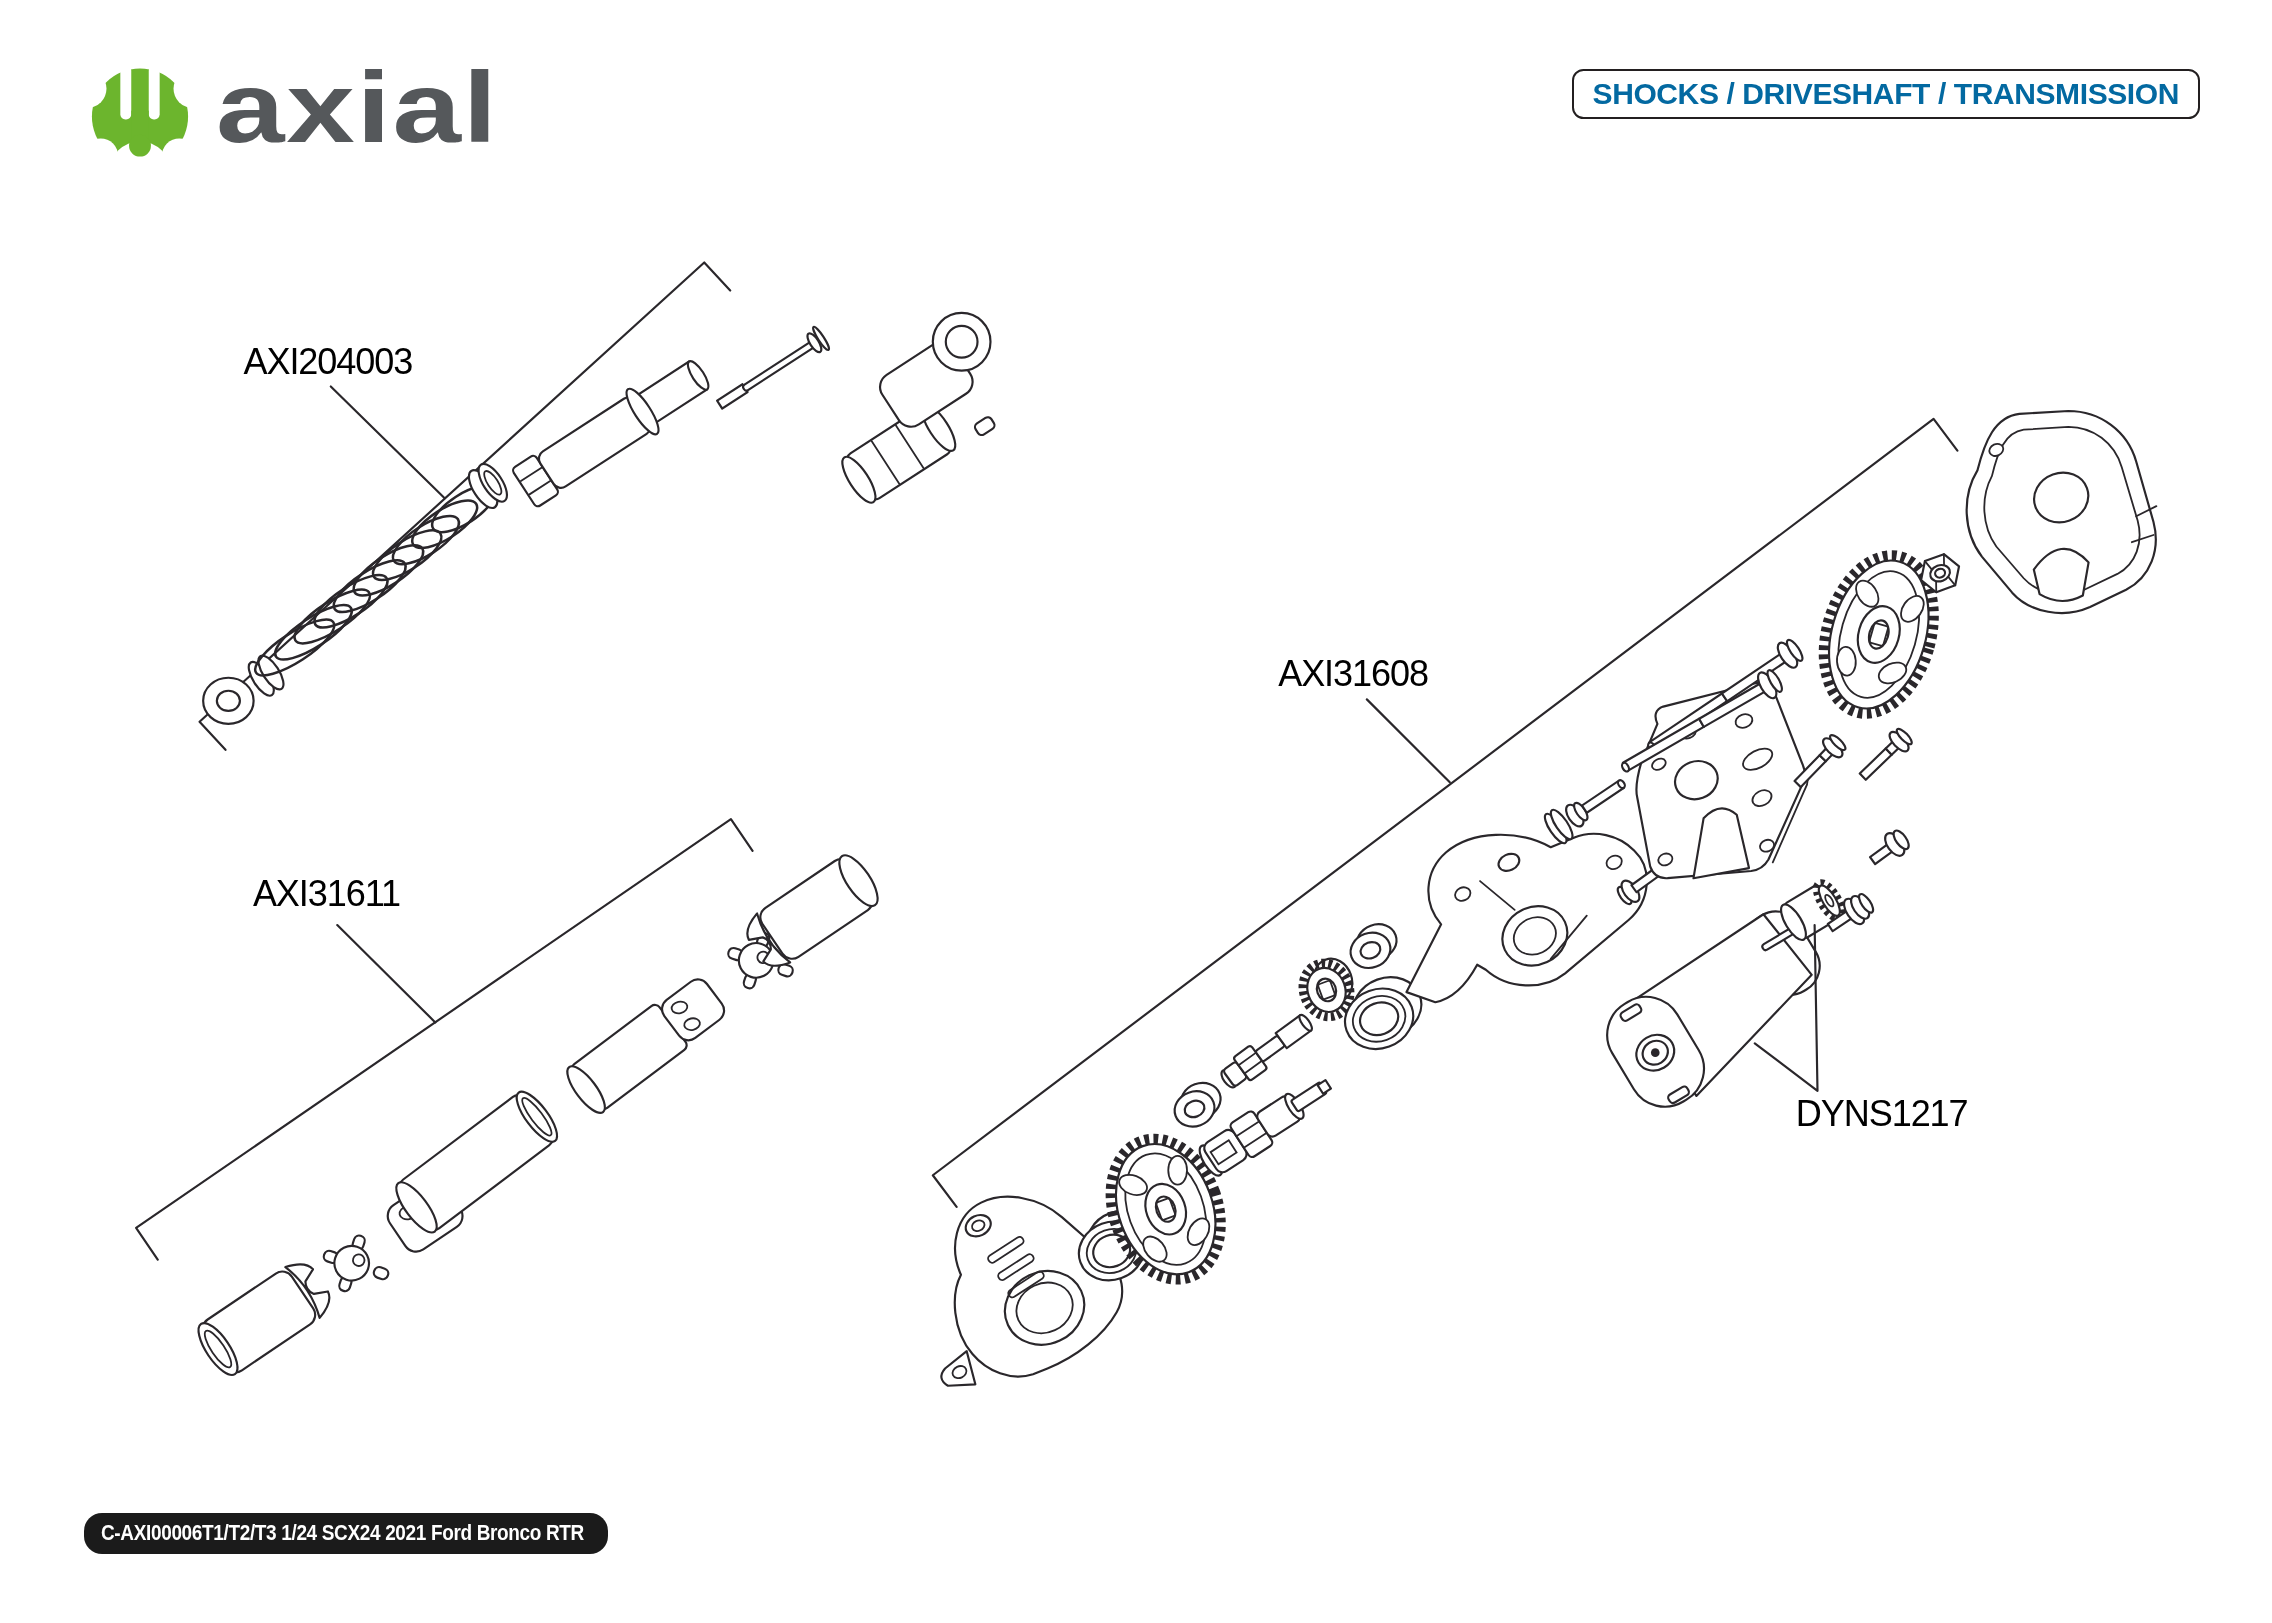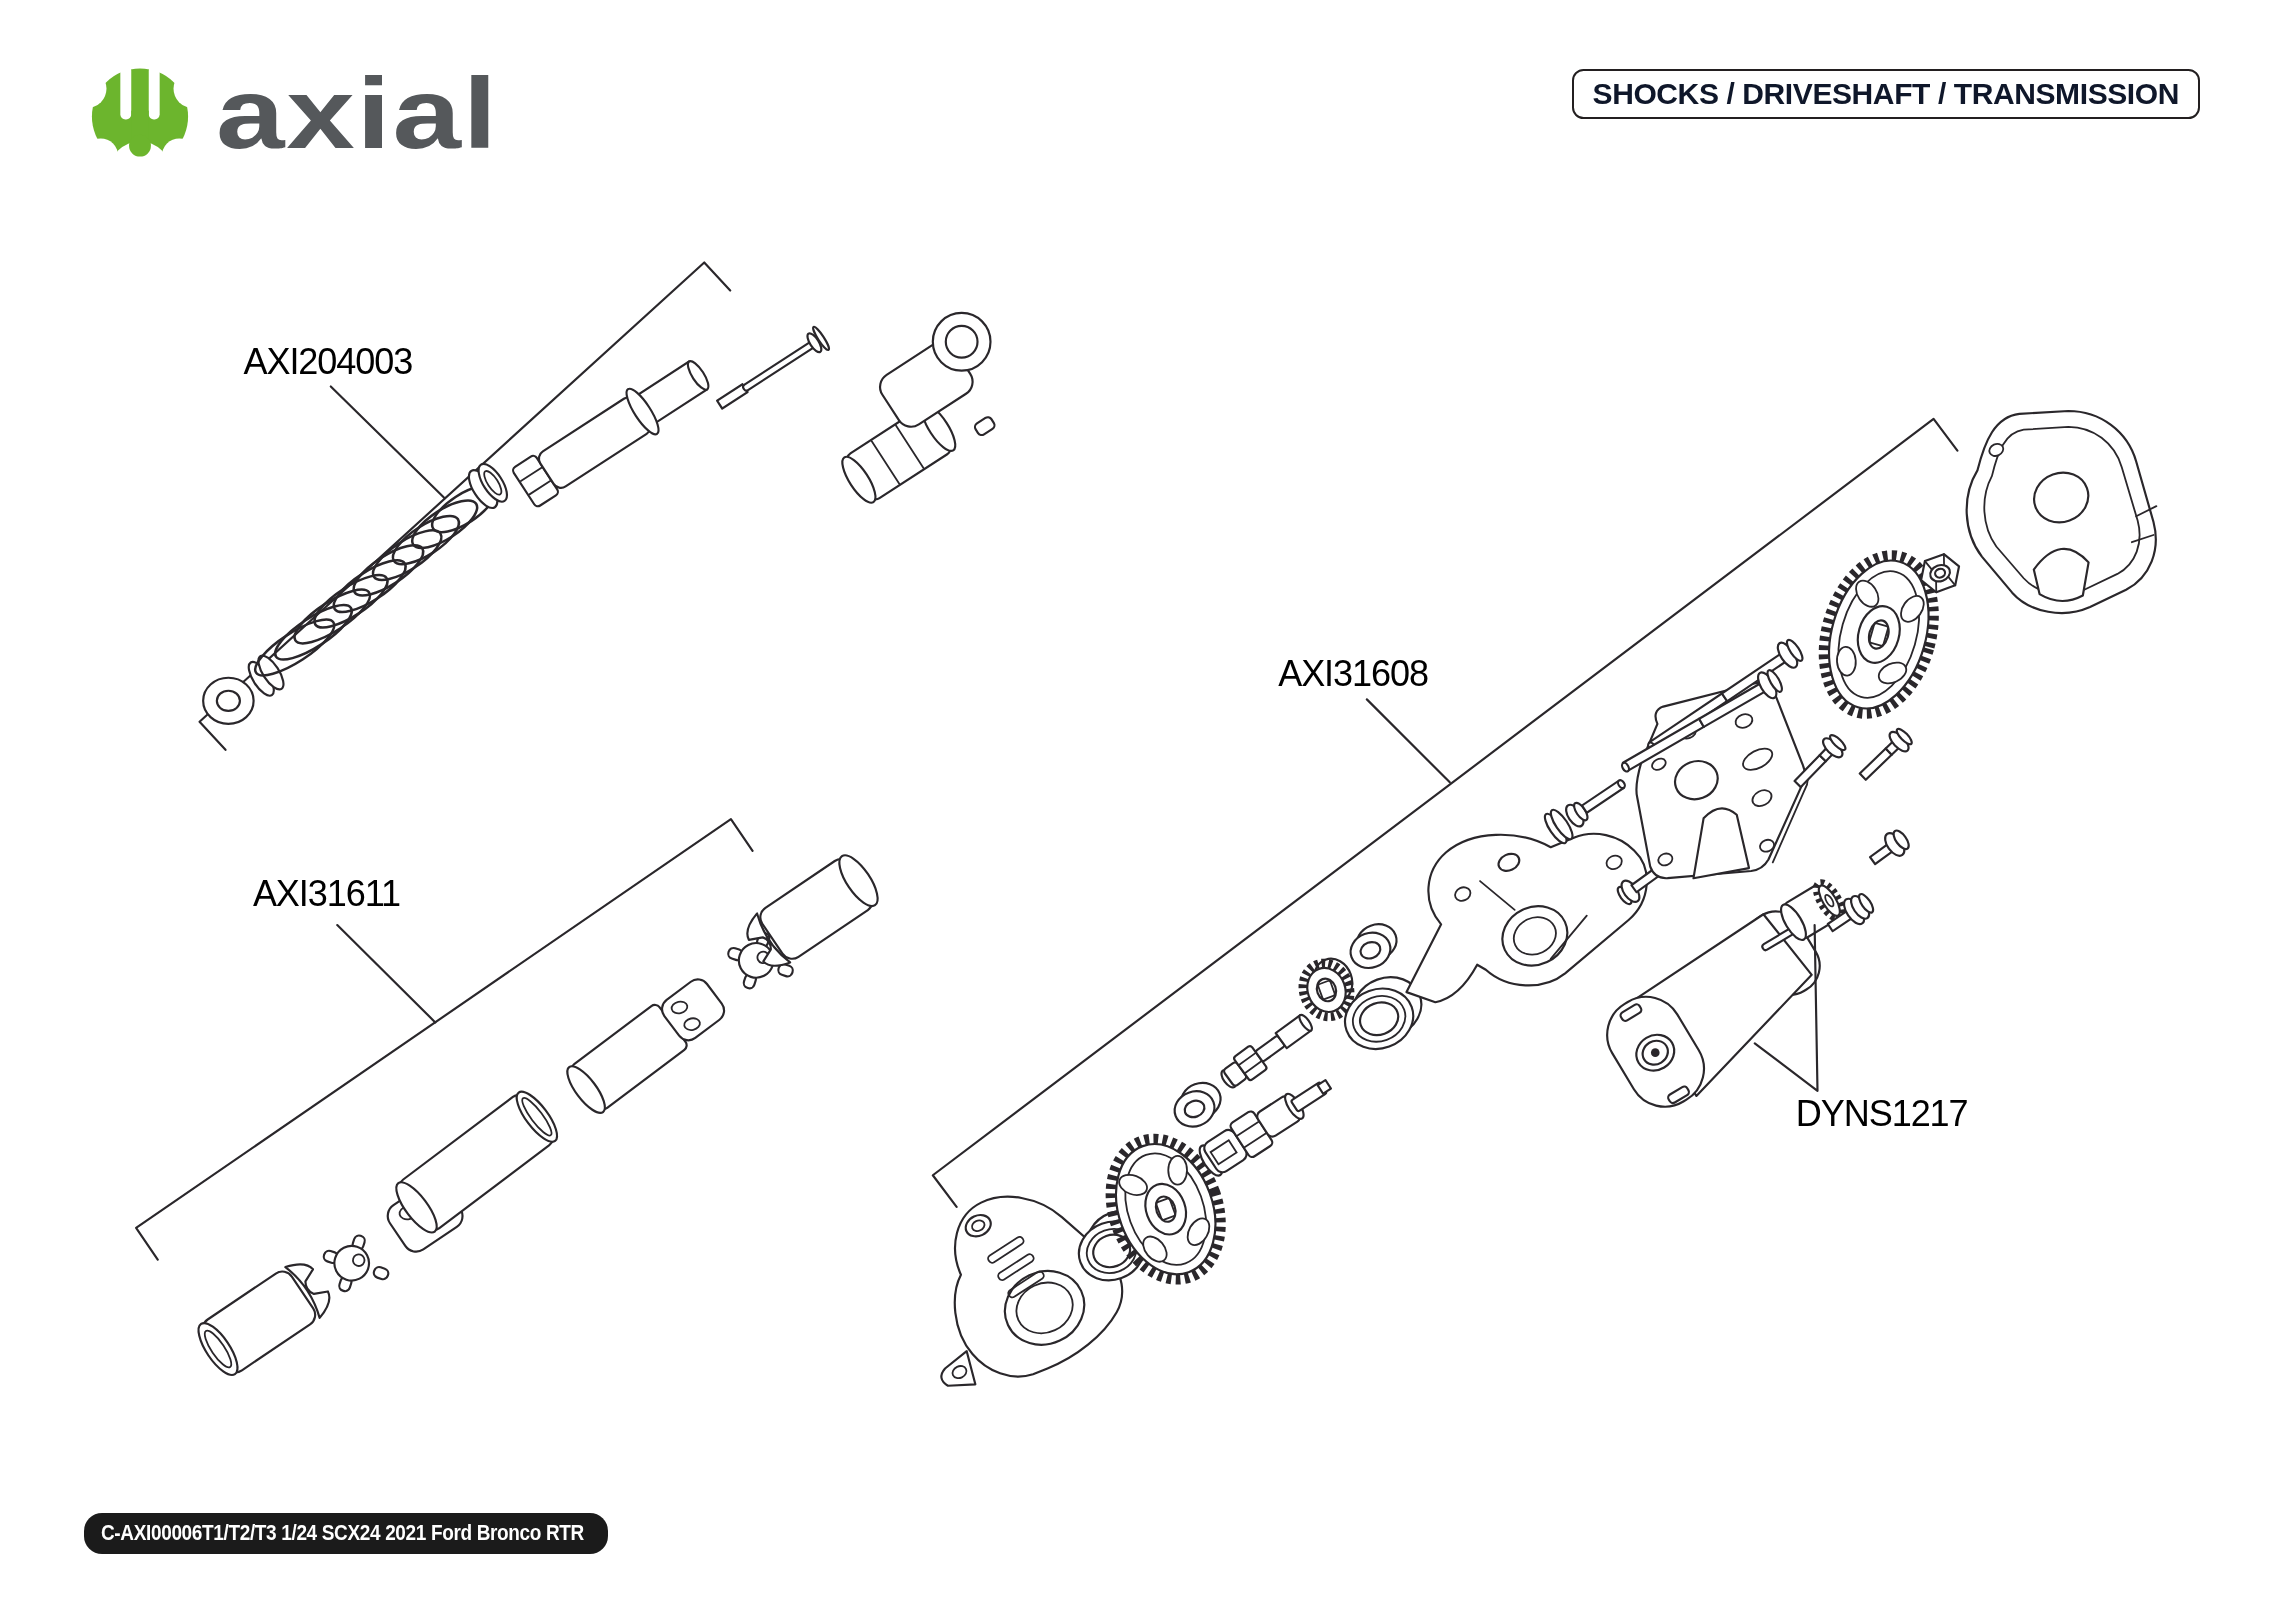--- a/index.html
+++ b/index.html
@@ -1,30 +1,30 @@
 <!DOCTYPE html>
 <html style="font-size:11.5px"><head>
 <meta charset="utf-8">
 <style>
   html,body{margin:0;padding:0;}
   body{
     position:relative;width:2273px;height:1623px;background:#ffffff;
     font-family:"Liberation Sans",sans-serif;overflow:hidden;
   }
-  .logo{position:absolute;left:89px;top:63px;display:flex;align-items:center;}
+  .logo{position:absolute;left:89px;top:63px;display:flex;align-items:flex-start;}
   .logo-icon{width:102px;height:102px;margin-top:4.3px;}
   .logo-word{
     font-size:101px;font-weight:bold;color:#55585b;letter-spacing:1.4px;
     line-height:1;transform:scaleX(1.22);transform-origin:left top;
     margin-left:24.5px;margin-top:-5.8px;
   }
   .title-box{
     position:absolute;top:69px;right:73px;
     border:2.9px solid #231f20;border-radius:11.5px;
-    padding:5.8px 19px;font-size:30px;font-weight:bold;color:#0f172a;
+    padding:5.8px 19px;font-size:30px;font-weight:bold;color:#0369a1;
     letter-spacing:-0.4px;white-space:nowrap;background:#fff;
   }
   .footer-badge{
     position:absolute;left:84px;top:1513px;width:489px;
     background:#1b1b1b;color:#ffffff;border-radius:18px;
     padding:6.5px 17.3px 8px;white-space:nowrap;overflow:visible;
   }
   .footer-badge span{
     display:inline-block;font-size:21.6px;font-weight:bold;letter-spacing:-0.4px;
     transform:scaleX(0.88);transform-origin:left center;

